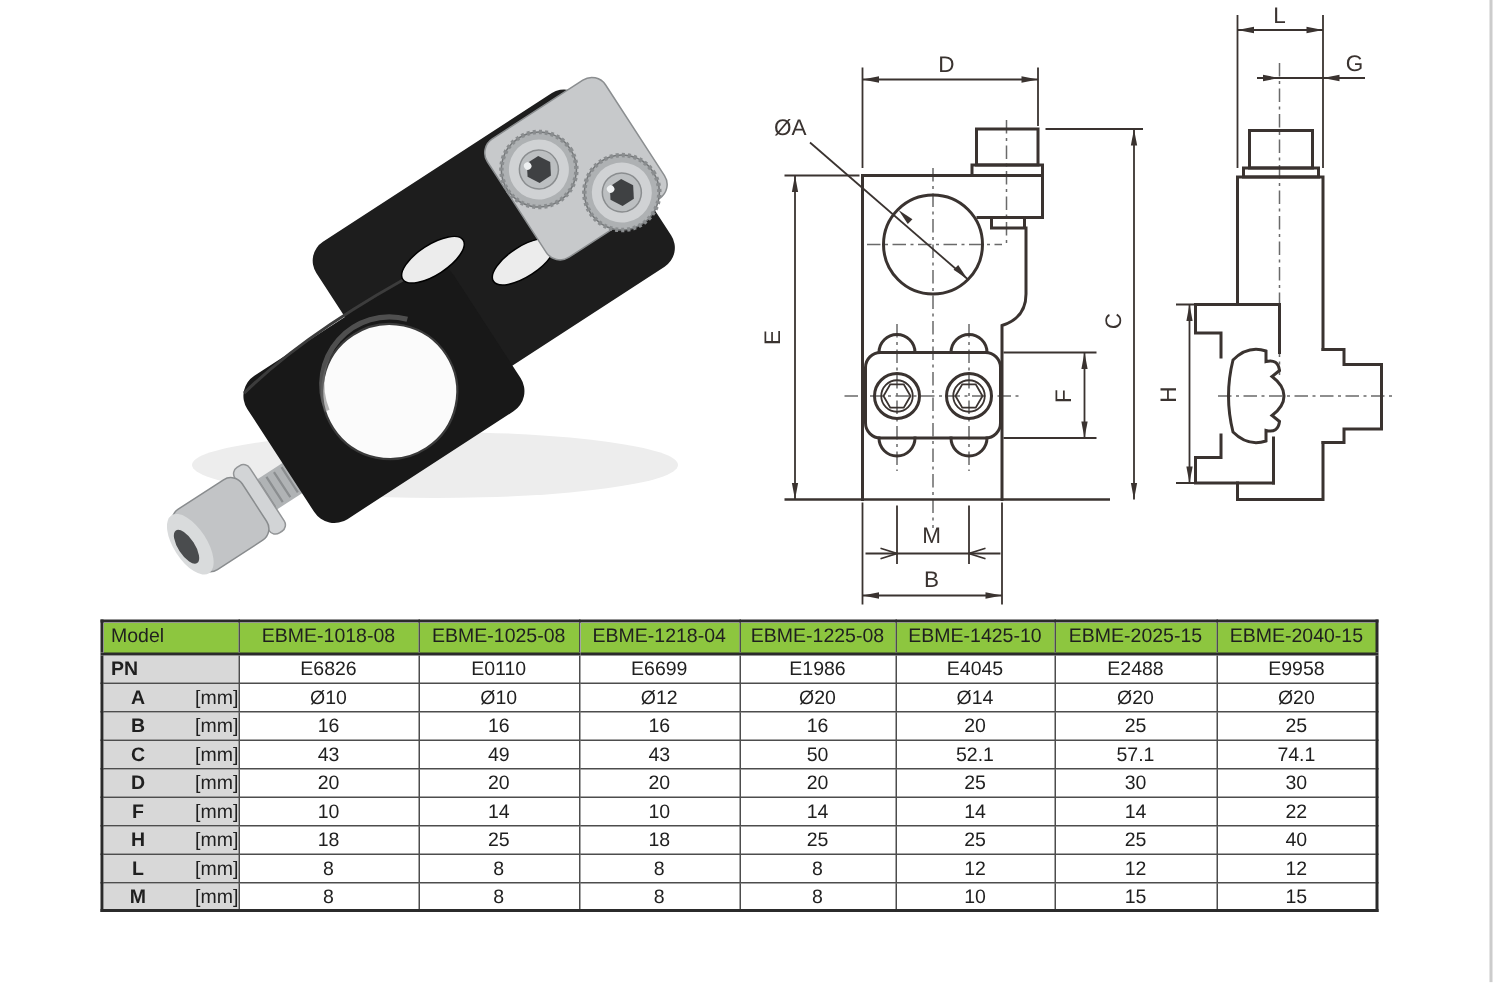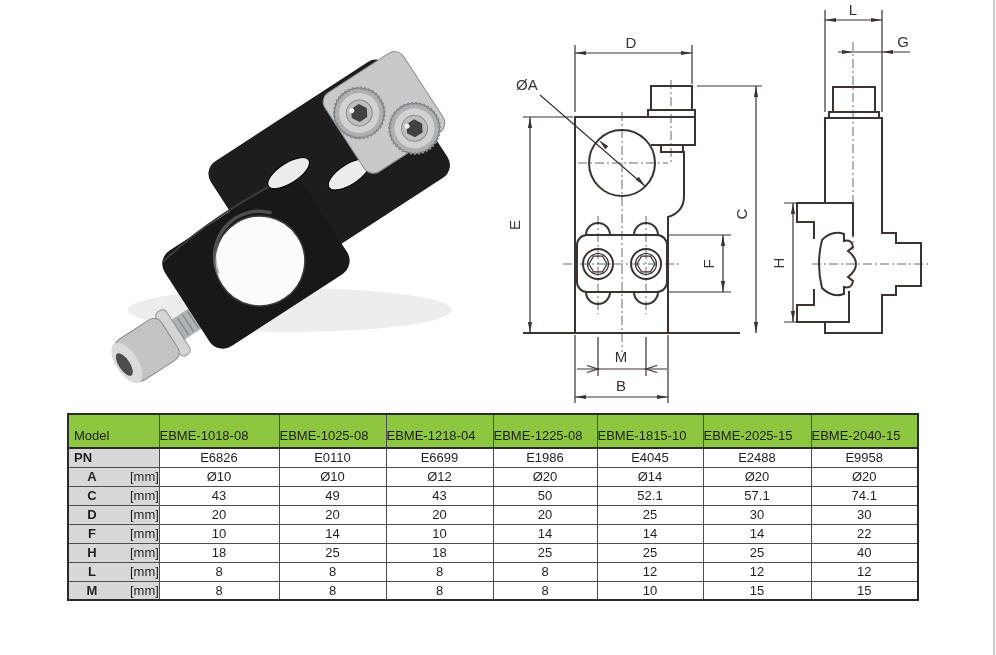--- a/index.html
+++ b/index.html
@@ -15,23 +15,23 @@
   .cl{fill:none;stroke:var(--cline,#6a6a6a);stroke-width:1;stroke-dasharray:9 3 2 3;}
   .ah{fill:var(--line,#3a3330);stroke:none;}
   .dtxt{fill:var(--line,#3a3330);font-size:15px;}
 
   
   table.spec{position:absolute;left:67px;top:413px;width:850px;border-collapse:collapse;
              table-layout:fixed;border:2px solid var(--tb-outer,#2b2b2b);
              font-size:13px;color:var(--ttext,#1f1f1f);}
   table.spec th,table.spec td{border:1px solid var(--tb,#4d4d4d);font-weight:normal;
              padding:0;overflow:hidden;white-space:nowrap;}
-  table.spec thead tr{height:34px;}
+  table.spec thead tr{height:22px;}
   table.spec thead th{background:var(--green,#8dc63f);vertical-align:bottom;
-             padding-bottom:4px;text-align:left;border-bottom:2px solid var(--tb-outer,#2b2b2b);}
+             padding-bottom:4px;text-align:center;border-bottom:2px solid var(--tb-outer,#2b2b2b);}
   table.spec thead th.model{text-align:left;padding-left:5px;}
   table.spec tbody tr{height:19px;}
   table.spec tbody th.lbl{background:var(--label-bg,#d8d8d8);text-align:left;line-height:17px;}
   table.spec tbody th.lbl .dim{display:inline-block;width:26px;text-align:center;margin-left:10px;font-weight:bold;}
   table.spec tbody th.lbl.noind .dim{width:auto;margin-left:5px;text-align:left;}
   table.spec tbody th.lbl .unit{display:inline-block;margin-left:25px;}
   table.spec td.val{text-align:center;background:#fff;line-height:17px;}
 </style>
 </head>
 <body>
@@ -191,21 +191,21 @@
         <col style="width:108px">
         <col style="width:107px">
     </colgroup>
     <thead>
         <tr>
           <th class="model">Model</th>
           <th class="col">EBME-1018-08</th>
           <th class="col">EBME-1025-08</th>
           <th class="col">EBME-1218-04</th>
           <th class="col">EBME-1225-08</th>
-          <th class="col">EBME-1815-10</th>
+          <th class="col">EBME-1425-10</th>
           <th class="col">EBME-2025-15</th>
           <th class="col">EBME-2040-15</th>
         </tr>
       </thead>
     <tbody>
         <tr>
           <th class="lbl noind"><span class="dim">PN</span></th>
           <td class="val">E6826</td>
           <td class="val">E0110</td>
           <td class="val">E6699</td>
@@ -218,20 +218,30 @@
           <th class="lbl"><span class="dim">A</span><span class="unit">[mm]</span></th>
           <td class="val">Ø10</td>
           <td class="val">Ø10</td>
           <td class="val">Ø12</td>
           <td class="val">Ø20</td>
           <td class="val">Ø14</td>
           <td class="val">Ø20</td>
           <td class="val">Ø20</td>
         </tr>
         <tr>
+          <th class="lbl"><span class="dim">B</span><span class="unit">[mm]</span></th>
+          <td class="val">16</td>
+          <td class="val">16</td>
+          <td class="val">16</td>
+          <td class="val">16</td>
+          <td class="val">20</td>
+          <td class="val">25</td>
+          <td class="val">25</td>
+        </tr>
+        <tr>
           <th class="lbl"><span class="dim">C</span><span class="unit">[mm]</span></th>
           <td class="val">43</td>
           <td class="val">49</td>
           <td class="val">43</td>
           <td class="val">50</td>
           <td class="val">52.1</td>
           <td class="val">57.1</td>
           <td class="val">74.1</td>
         </tr>
         <tr>

